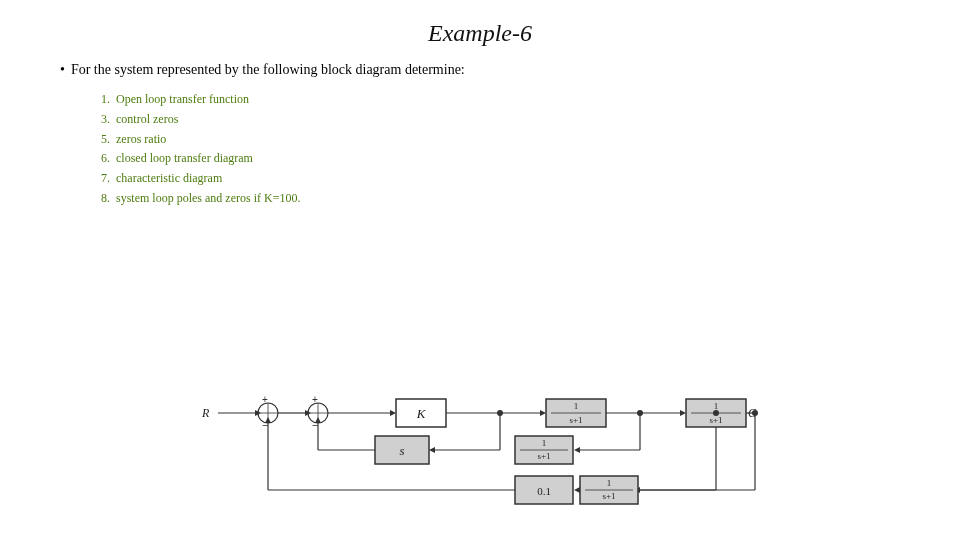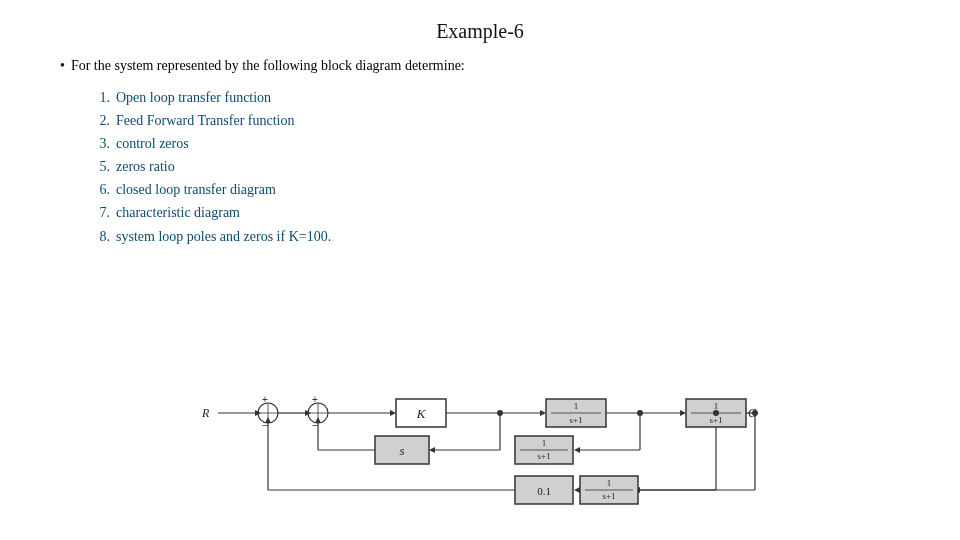--- a/index.html
+++ b/index.html
@@ -11,24 +11,25 @@
       overflow: hidden;
     }
     .page {
       width: 960px;
       height: 540px;
       position: relative;
       padding: 20px 40px;
     }
     .title {
       text-align: center;
-      font-size: 20px;
+      font-size: 24px;
       font-weight: normal;
       margin-bottom: 12px;
       color: #111;
+      font-style: italic;
     }
     .intro {
       font-size: 14px;
       margin-bottom: 10px;
       margin-left: 20px;
       line-height: 1.5;
       display: flex;
       align-items: flex-start;
       gap: 6px;
     }
@@ -37,23 +38,23 @@
     }
     .list-section {
       margin-left: 50px;
       margin-bottom: 10px;
     }
     .list-section ol {
       list-style: none;
       padding: 0;
     }
     .list-section ol li {
-      font-size: 14px;
+      font-size: 12px;
       line-height: 1.65;
-      color: #0c4a6e;
+      color: #4d7c0f;
     }
     .list-section ol li span.num {
       display: inline-block;
       width: 20px;
       text-align: right;
       margin-right: 6px;
     }
     .diagram-area {
       position: absolute;
       bottom: 10px;
@@ -74,21 +75,20 @@
   <h1 class="title">Example-6</h1>
 
   <div class="intro">
     <span class="intro-bullet">•</span>
     <span>For  the  system  represented  by  the  following  block  diagram determine:</span>
   </div>
 
   <div class="list-section">
     <ol>
       <li><span class="num">1.</span><span>Open loop transfer function</span></li>
-      <li><span class="num">2.</span><span>Feed Forward Transfer function</span></li>
       <li><span class="num">3.</span><span>control zeros</span></li>
       <li><span class="num">5.</span><span>zeros ratio</span></li>
       <li><span class="num">6.</span><span>closed loop transfer diagram</span></li>
       <li><span class="num">7.</span><span>characteristic diagram</span></li>
       <li><span class="num">8.</span><span>system loop poles and zeros if K=100.</span></li>
     </ol>
   </div>
 
   <div class="diagram-area">
     <svg class="block-diagram" viewBox="0 0 580 185" xmlns="http://www.w3.org/2000/svg">

